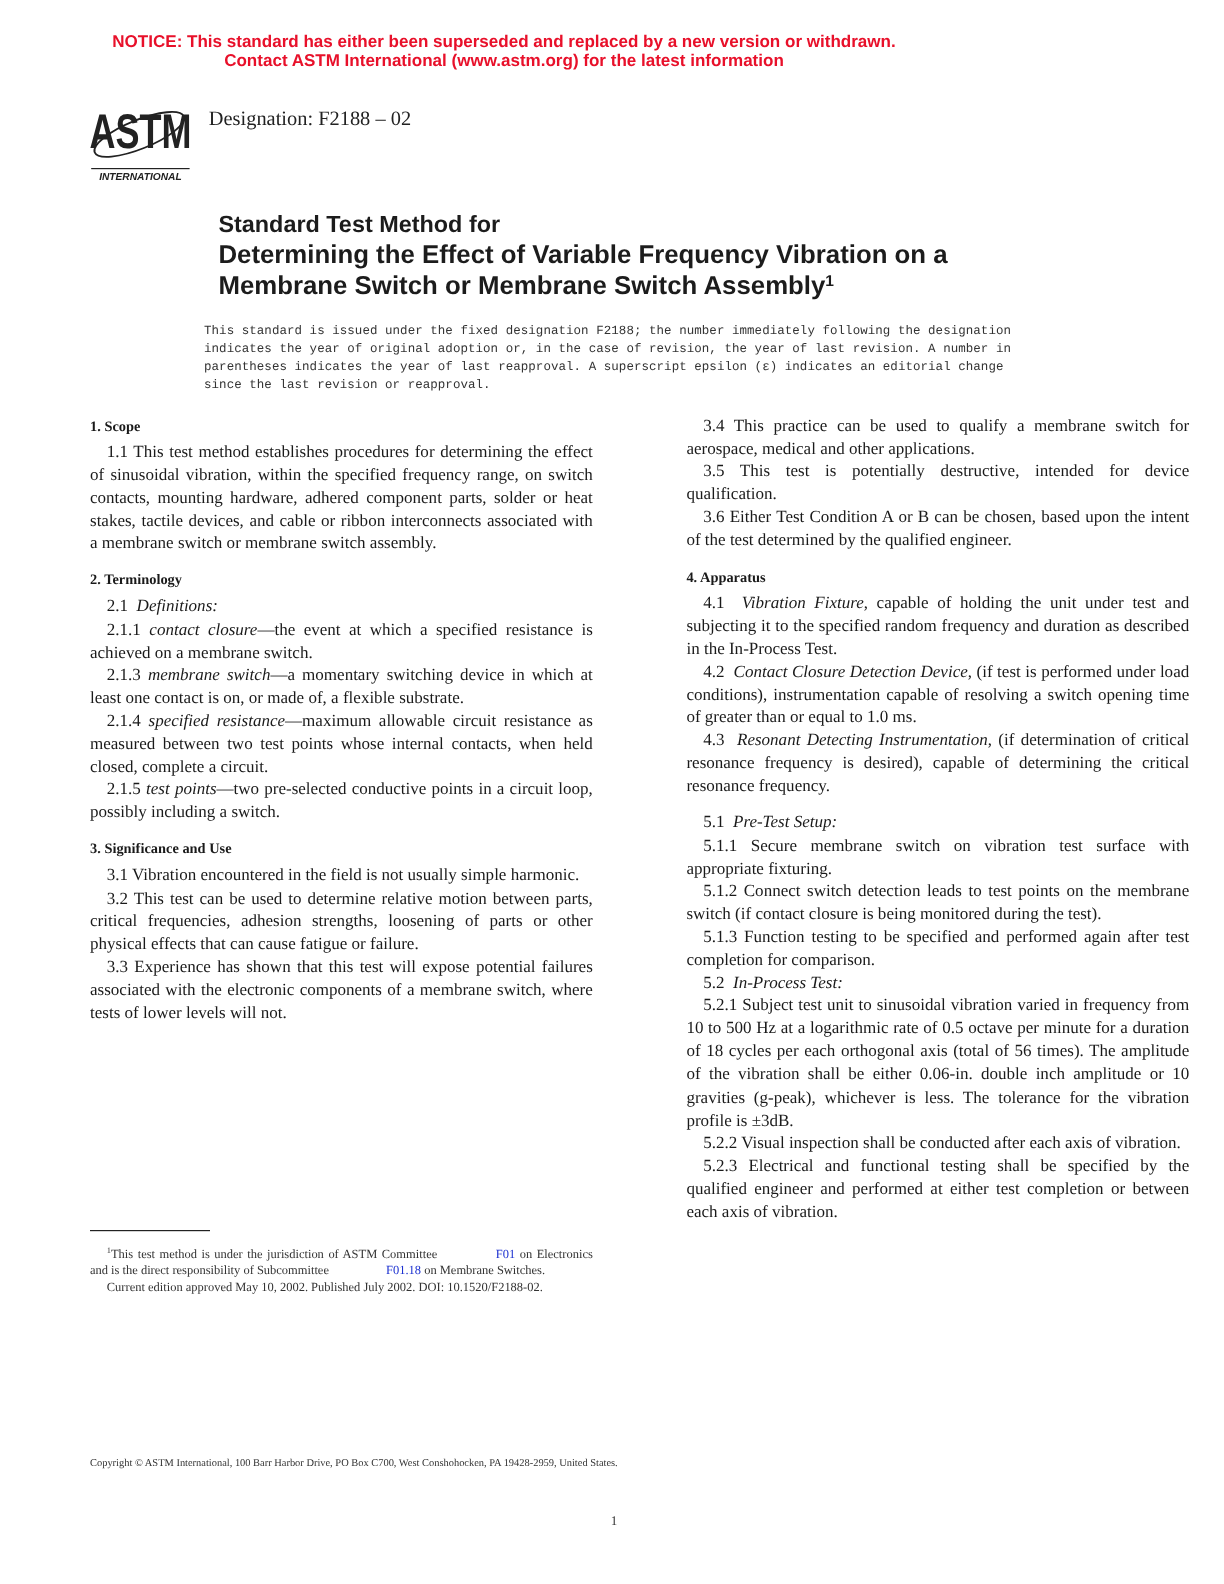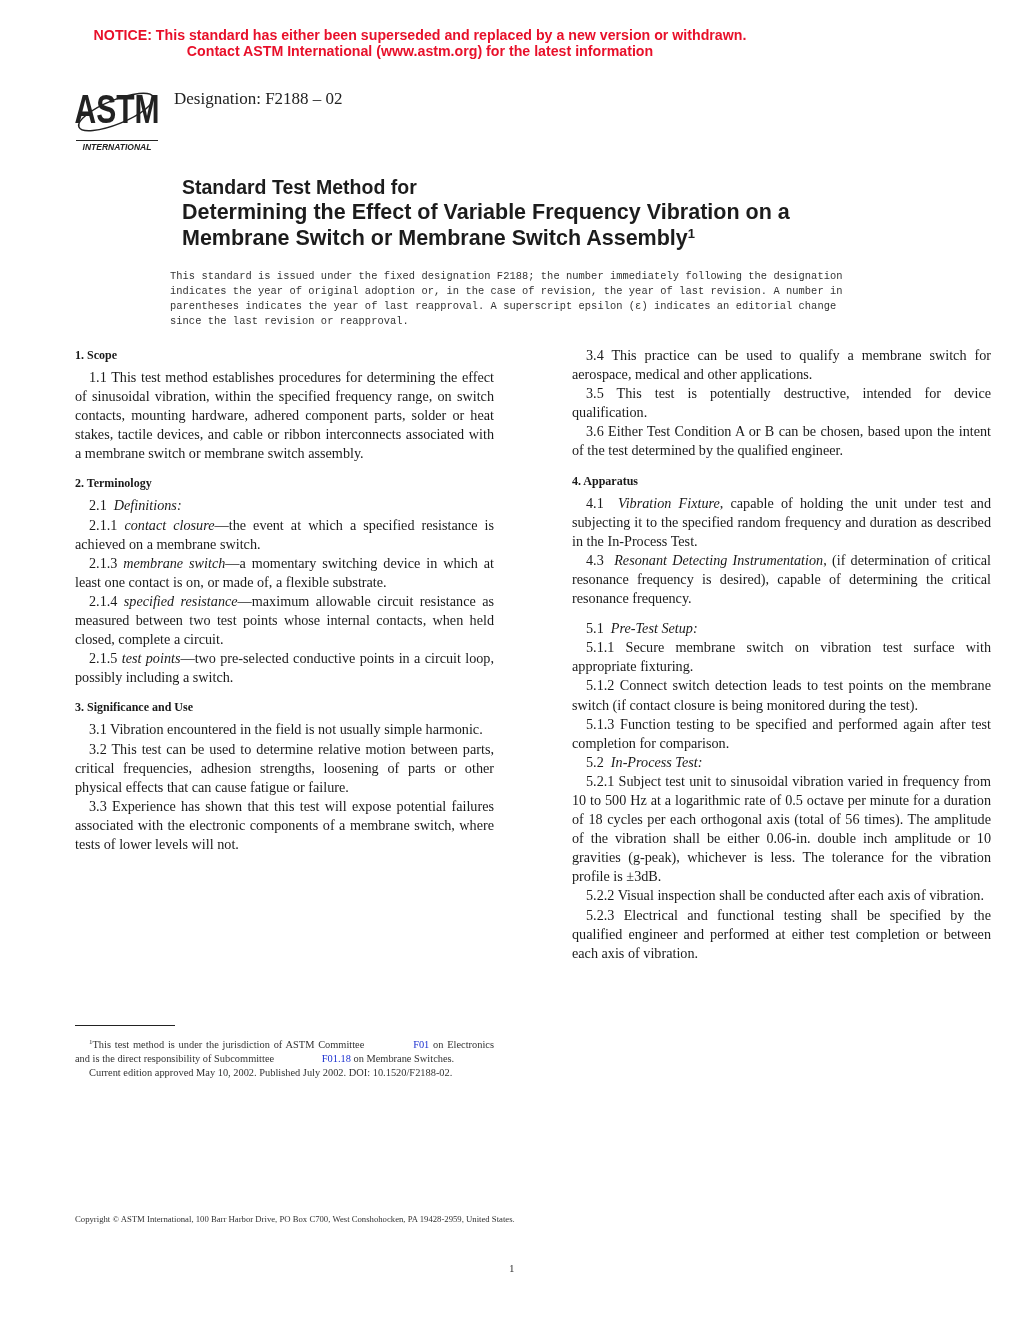--- a/index.html
+++ b/index.html
@@ -81,20 +81,21 @@
   <p>Current edition approved May 10, 2002. Published July 2002. DOI: 10.1520/F2188-02.</p>
 </div>
 
 <div class="col right">
   <p>3.4  This practice can be used to qualify a membrane switch for aerospace, medical and other applications.</p>
   <p>3.5  This test is potentially destructive, intended for device qualification.</p>
   <p>3.6  Either Test Condition A or B can be chosen, based upon the intent of the test determined by the qualified engineer.</p>
   <div class="gap"></div>
   <h2>4.  Apparatus</h2>
   <p><span>4.1</span>&nbsp; <i>Vibration Fixture</i><span>, capable of holding the unit under test and subjecting it to the specified random frequency and duration as described in the In-Process Test.</span></p>
+  <p><span>4.2</span>&nbsp; <i>Contact Closure Detection Device</i><span>, (if test is performed under load conditions), instrumentation capable of resolving a switch opening time of greater than or equal to 1.0 ms.</span></p>
   <p><span>4.3</span>&nbsp; <i>Resonant Detecting Instrumentation</i><span>, (if determination of critical resonance frequency is desired), capable of determining the critical resonance frequency.</span></p>
   <div class="gap"></div>
   <p><span>5.1</span>&nbsp; <i>Pre-Test Setup:</i></p>
   <p>5.1.1 Secure membrane switch on vibration test surface with appropriate fixturing.</p>
   <p>5.1.2 Connect switch detection leads to test points on the membrane switch (if contact closure is being monitored during the test).</p>
   <p>5.1.3 Function testing to be specified and performed again after test completion for comparison.</p>
   <p><span>5.2</span>&nbsp; <i>In-Process Test:</i></p>
   <p>5.2.1 Subject test unit to sinusoidal vibration varied in frequency from 10 to 500 Hz at a logarithmic rate of 0.5 octave per minute for a duration of 18 cycles per each orthogonal axis (total of 56 times). The amplitude of the vibration shall be either 0.06-in. double inch amplitude or 10 gravities (g-peak), whichever is less. The tolerance for the vibration profile is ±3dB.</p>
   <p>5.2.2  Visual inspection shall be conducted after each axis of vibration.</p>
   <p>5.2.3  Electrical and functional testing shall be specified by the qualified engineer and performed at either test completion or between each axis of vibration.</p>

